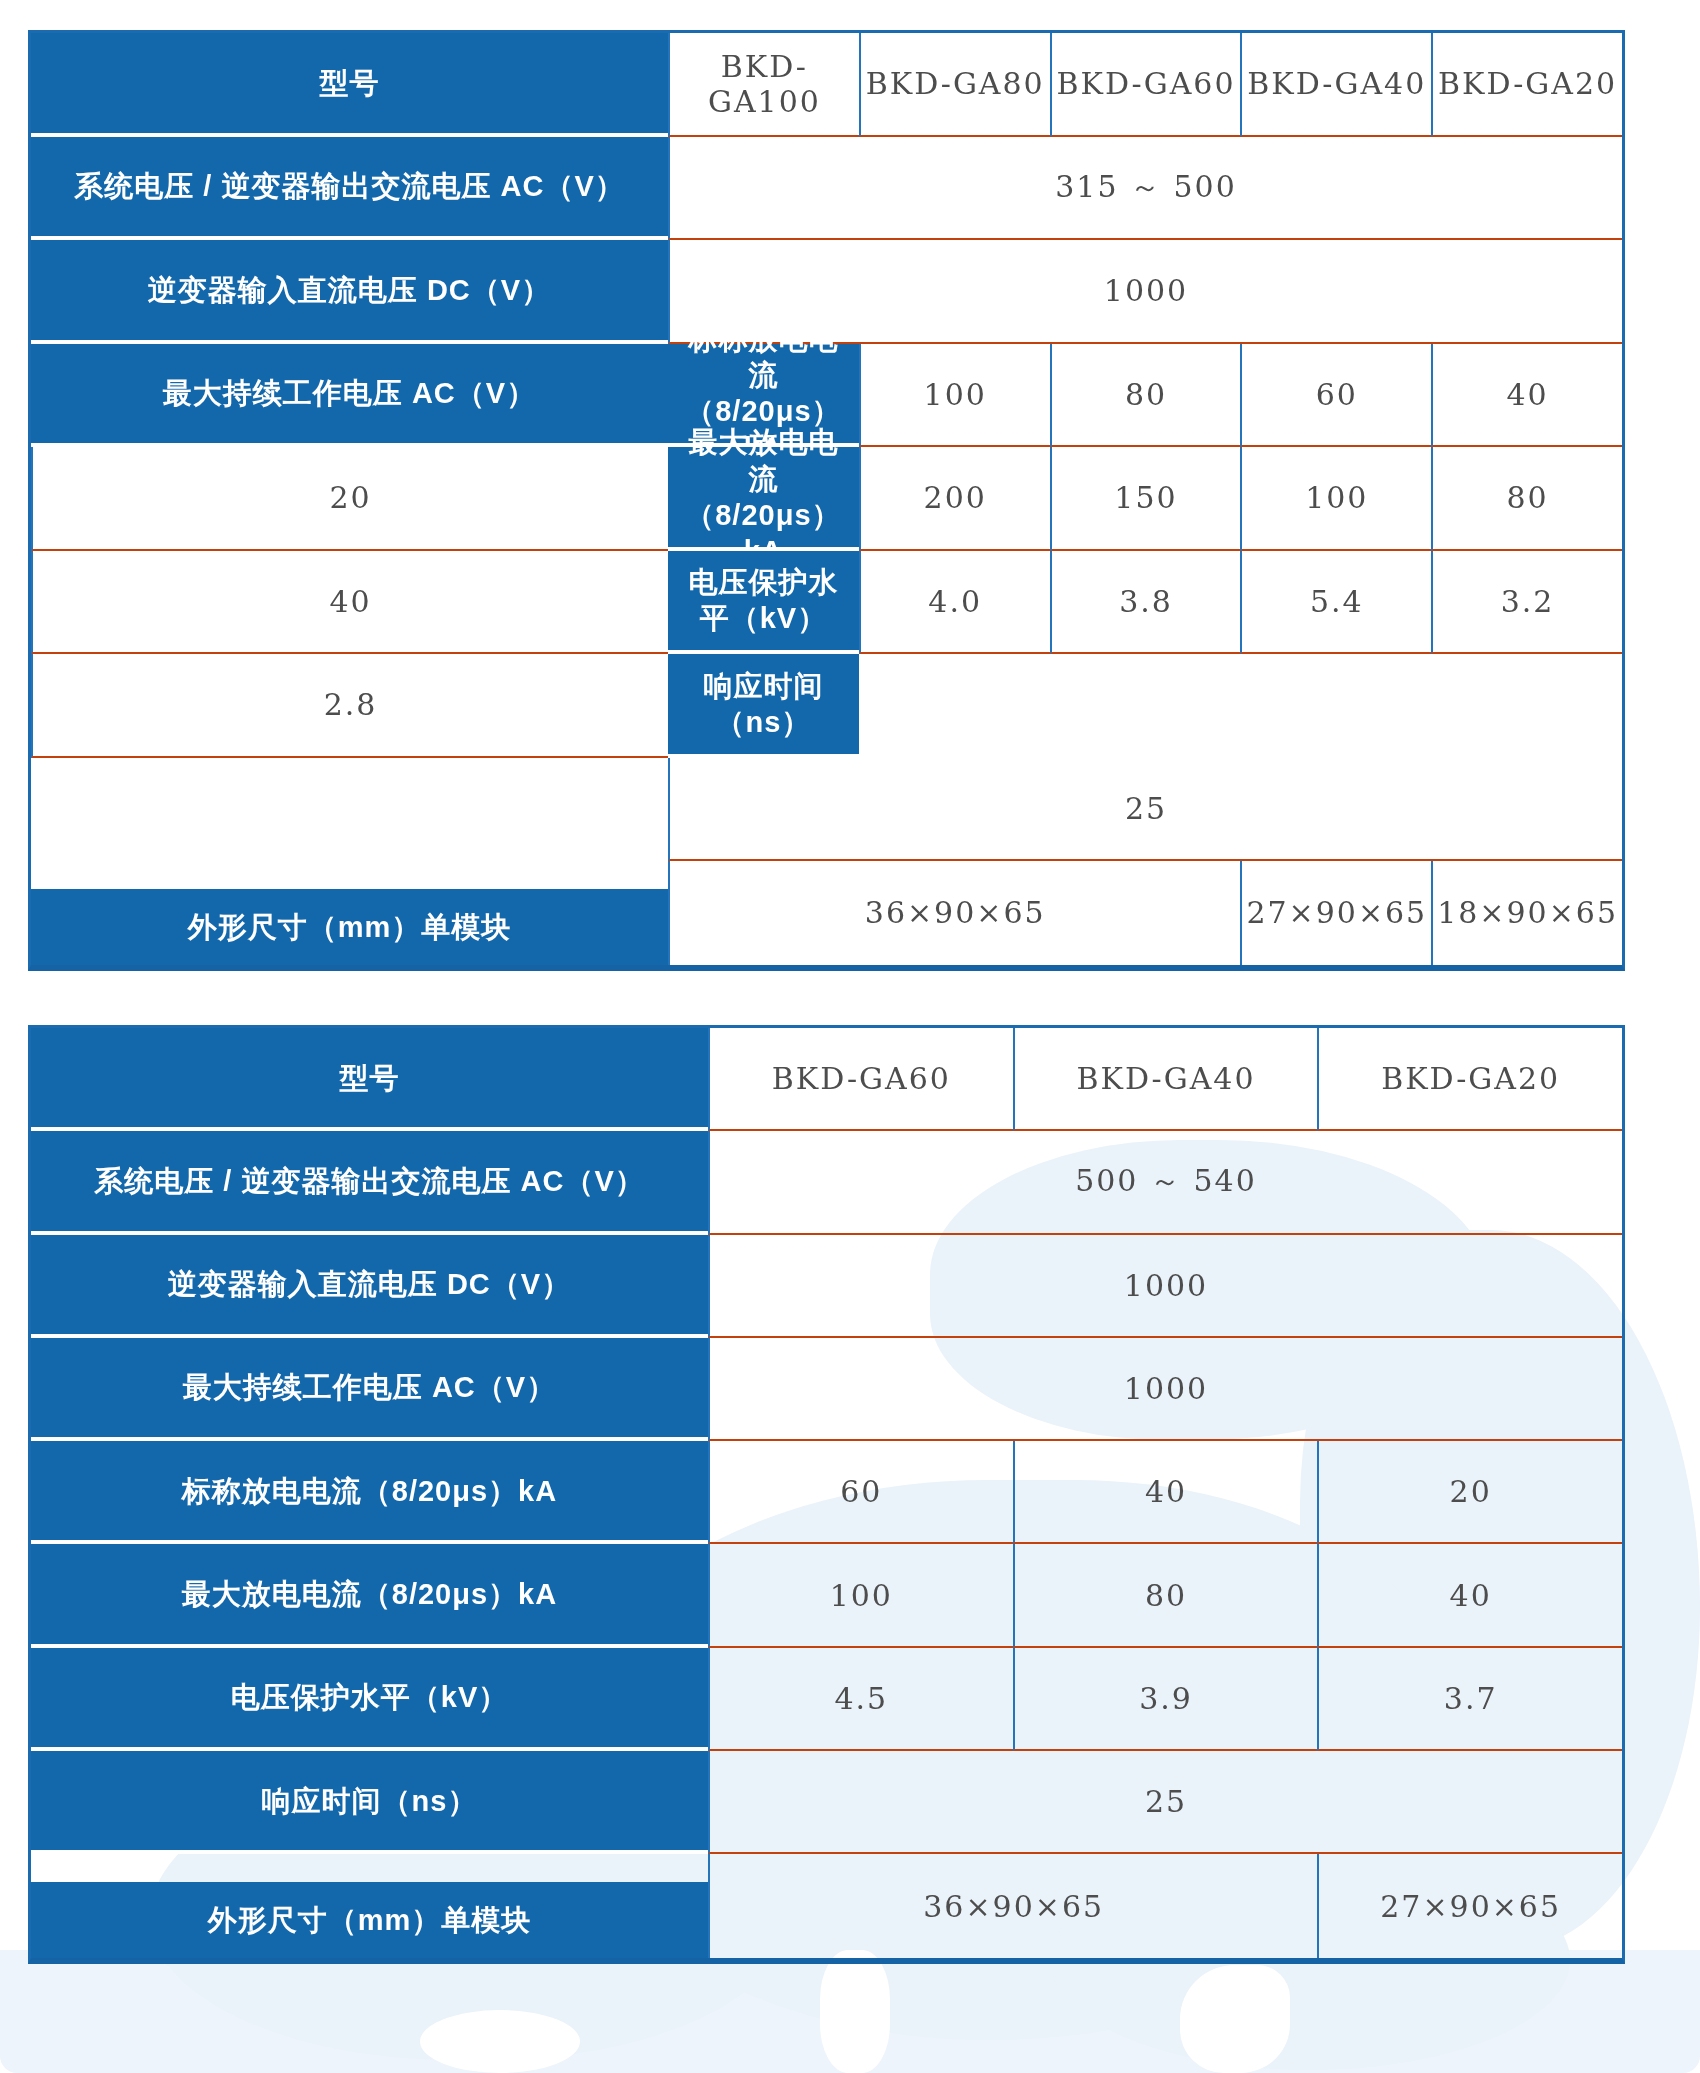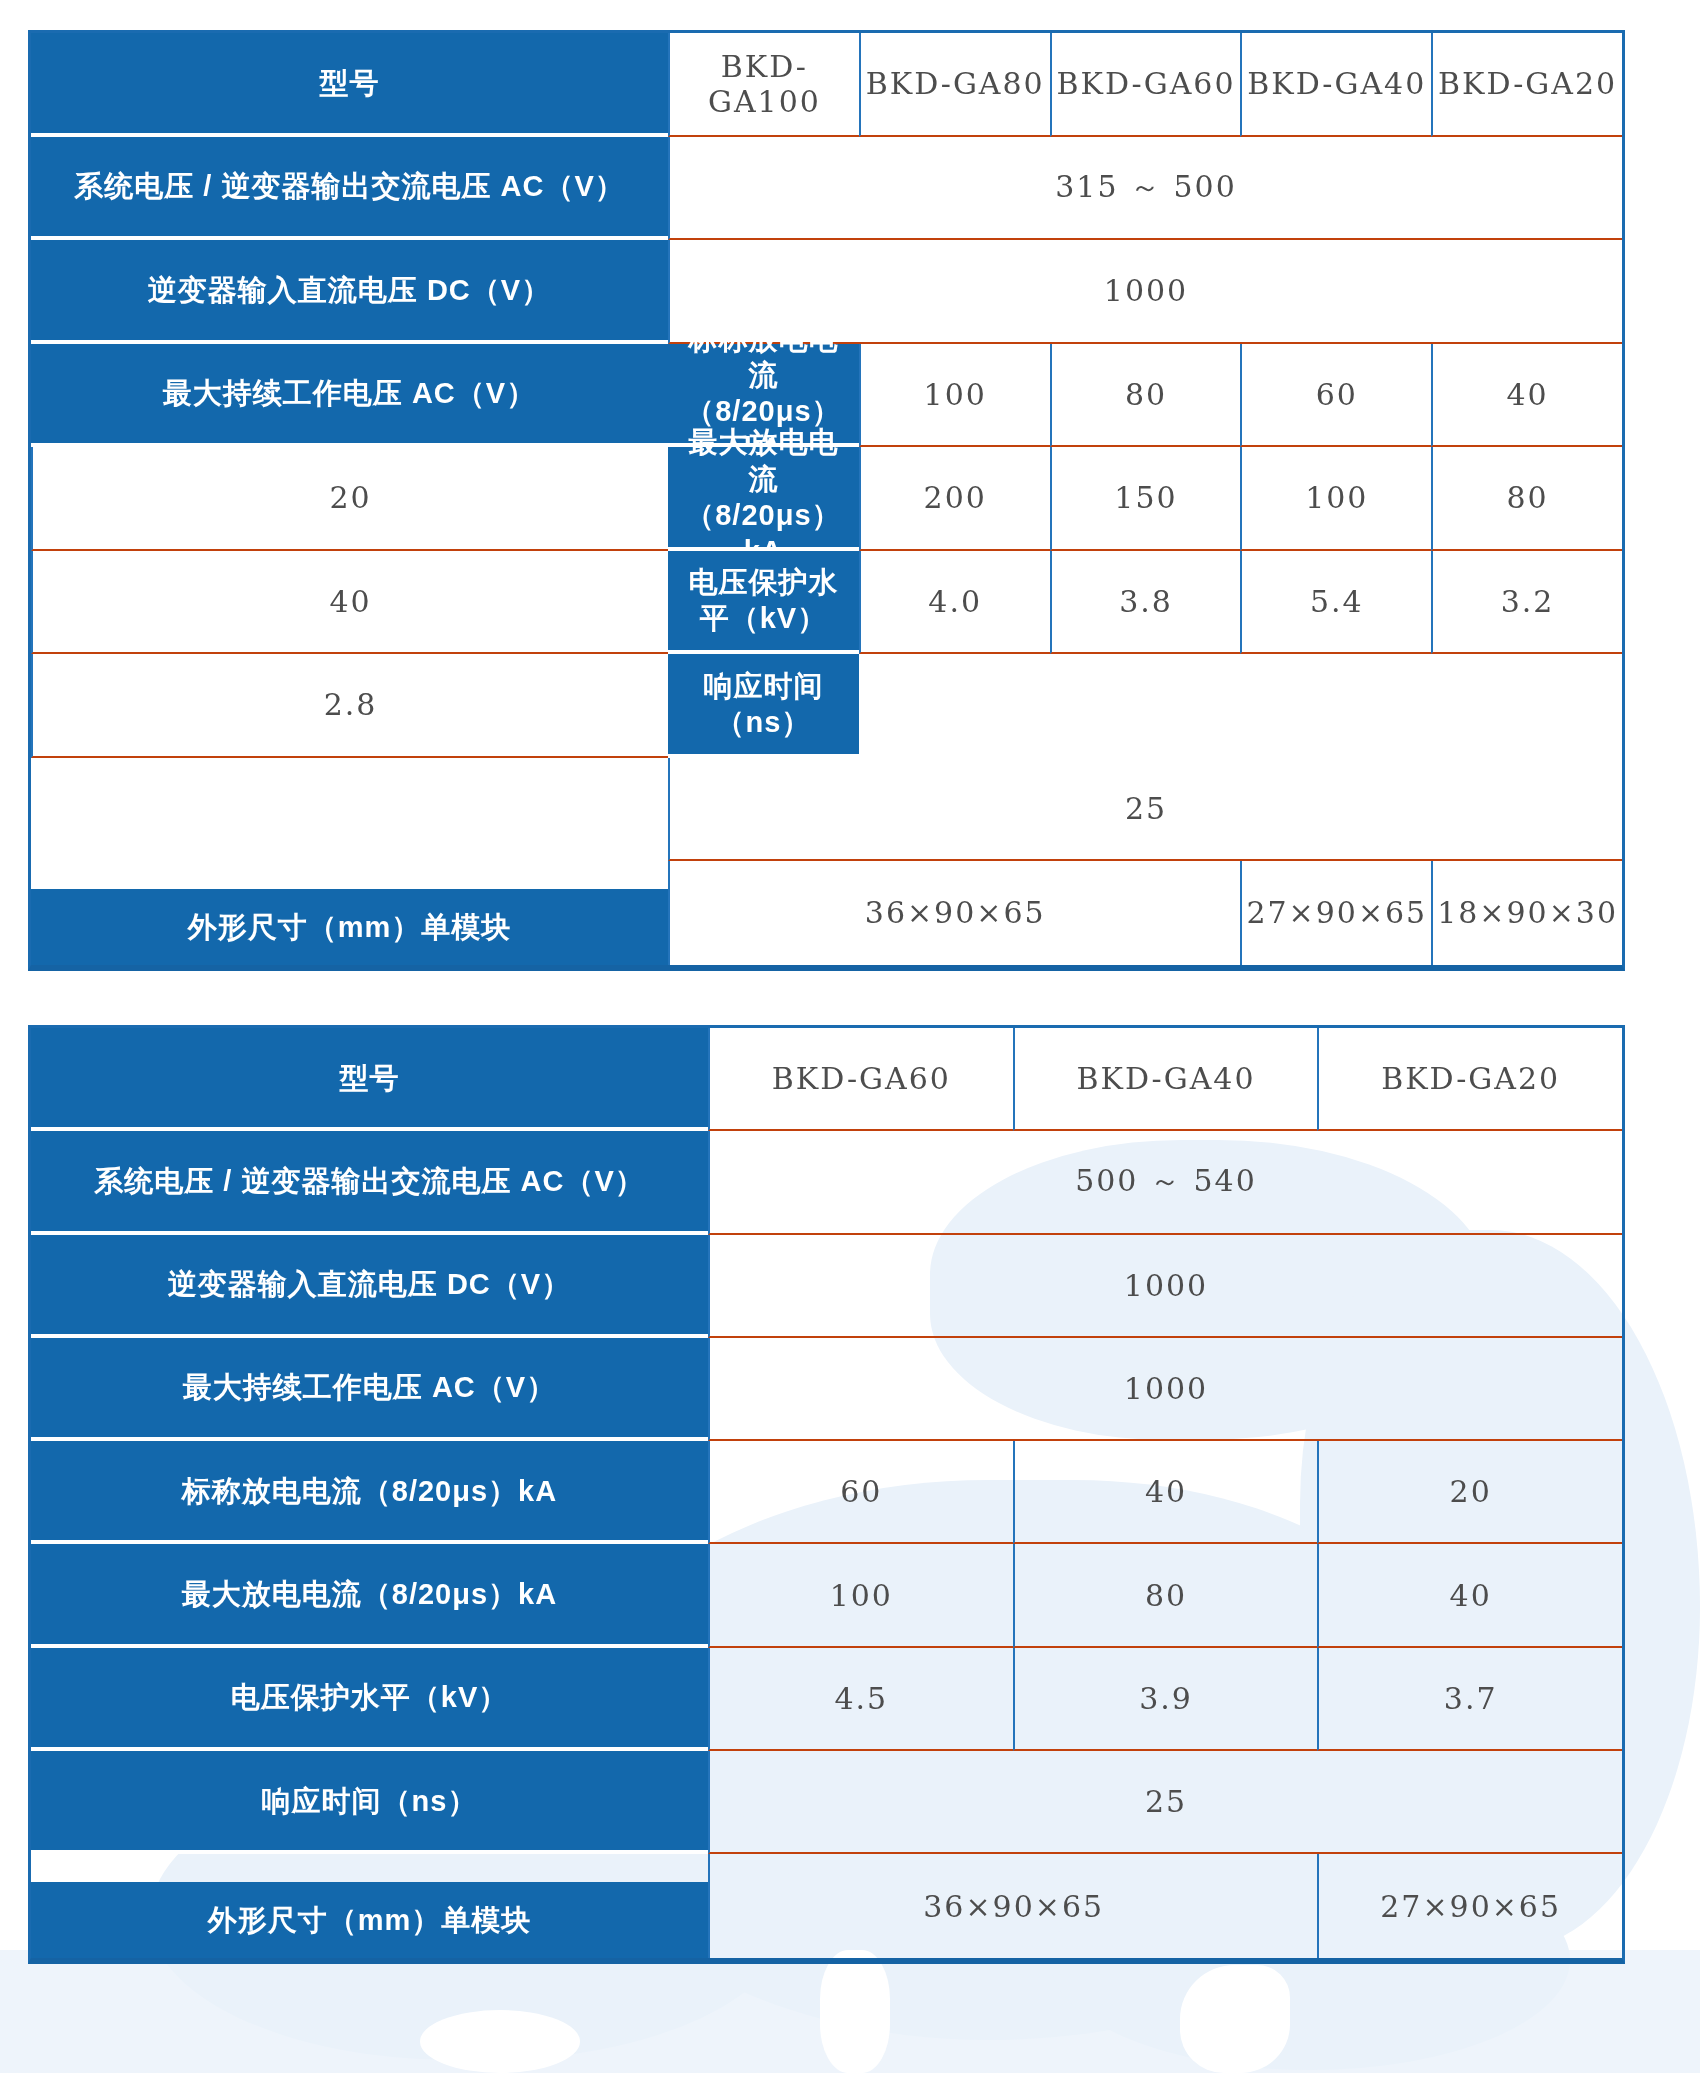--- a/index.html
+++ b/index.html
@@ -1,17 +1,17 @@
 <!DOCTYPE html>
 <html><head>
 <meta charset="utf-8">
 <style>
   html,body{margin:0;padding:0;background:#ffffff;}
   #canvas{position:relative;width:1700px;height:2073px;background:#ffffff;overflow:hidden;
-          font-family:"Liberation Sans", sans-serif;}
+          font-family:"Liberation Sans", sans-serif;border-radius:17px;}
   *{box-sizing:border-box;}
 
   
   .wm{position:absolute;background:#eaf2fa;z-index:0;}
   .wm-strip{left:0;top:1950px;width:1700px;height:123px;background:#eef4fb;border-radius:0;}
   .wm-b1{left:930px;top:1140px;width:560px;height:300px;border-radius:48% 52% 55% 45%;}
   .wm-b2{left:1300px;top:1230px;width:400px;height:720px;border-radius:40% 55% 50% 50%;}
   .wm-b3{left:560px;top:1480px;width:900px;height:560px;border-radius:50% 45% 55% 50%;}
   .wm-b4{left:150px;top:1760px;width:640px;height:300px;border-radius:55% 45% 50% 50%;}
   .wm-b5{left:1050px;top:1850px;width:520px;height:220px;border-radius:50%;}
@@ -89,21 +89,21 @@
     <div class="val">5.4</div>
     <div class="val">3.2</div>
     <div class="val">2.8</div>
 
     <div class="lbl">响应时间（ns）</div>
     <div class="val" style="grid-column:2 / -1">25</div>
 
     <div class="lbl last">外形尺寸（mm）单模块</div>
     <div class="val last" style="grid-column:2 / span 3">36×90×65</div>
     <div class="val last">27×90×65</div>
-    <div class="val last">18×90×30</div>
+    <div class="val last">18×90×65</div>
   </div>
 
   <div id="t2" class="tbl">
 
     <div class="lbl">型号</div>
     <div class="val">BKD-GA60</div>
     <div class="val">BKD-GA40</div>
     <div class="val">BKD-GA20</div>
 
     <div class="lbl">系统电压 / 逆变器输出交流电压 AC（V）</div>

